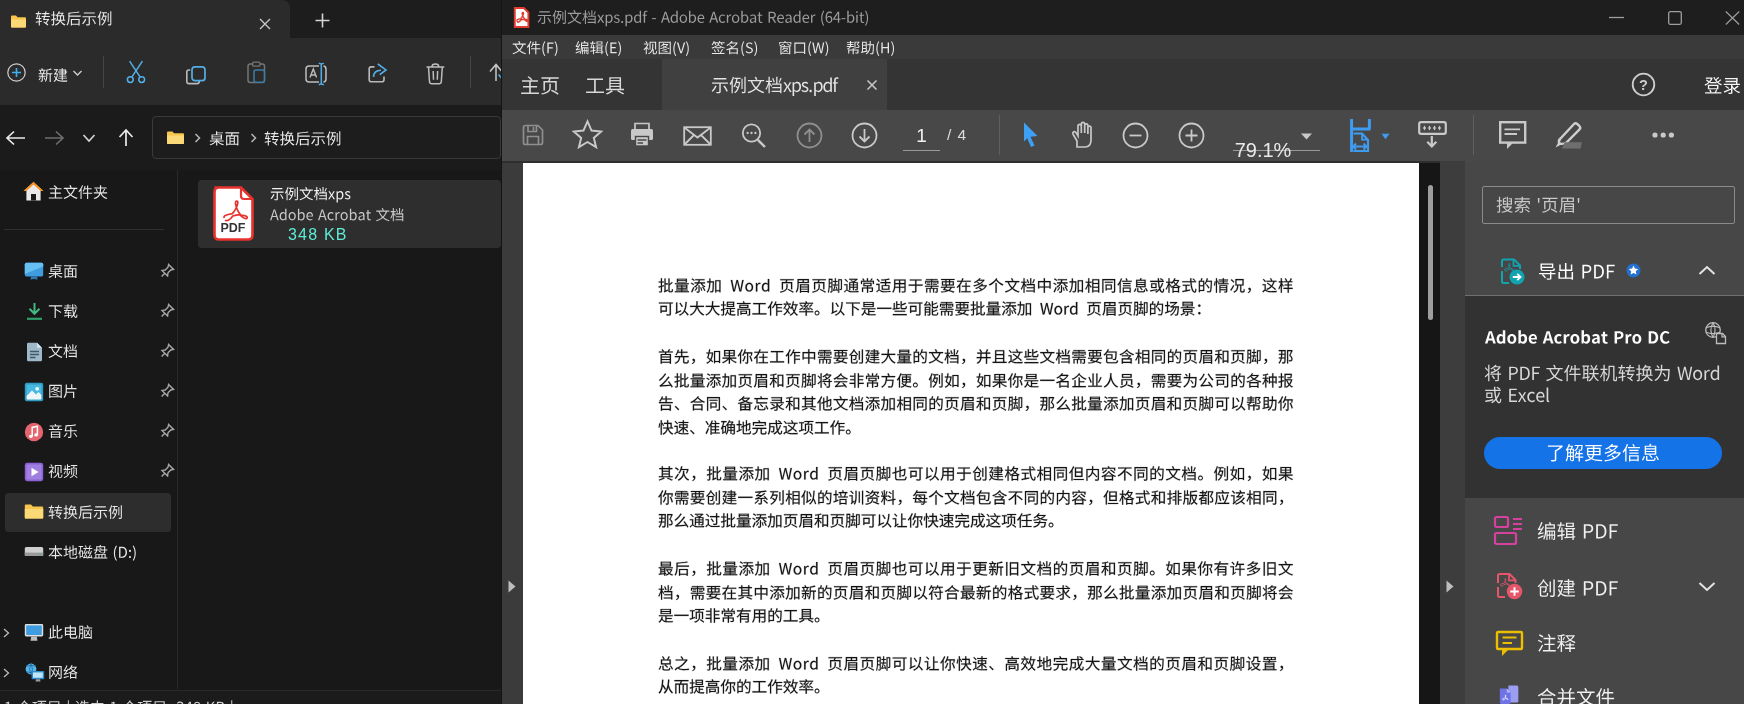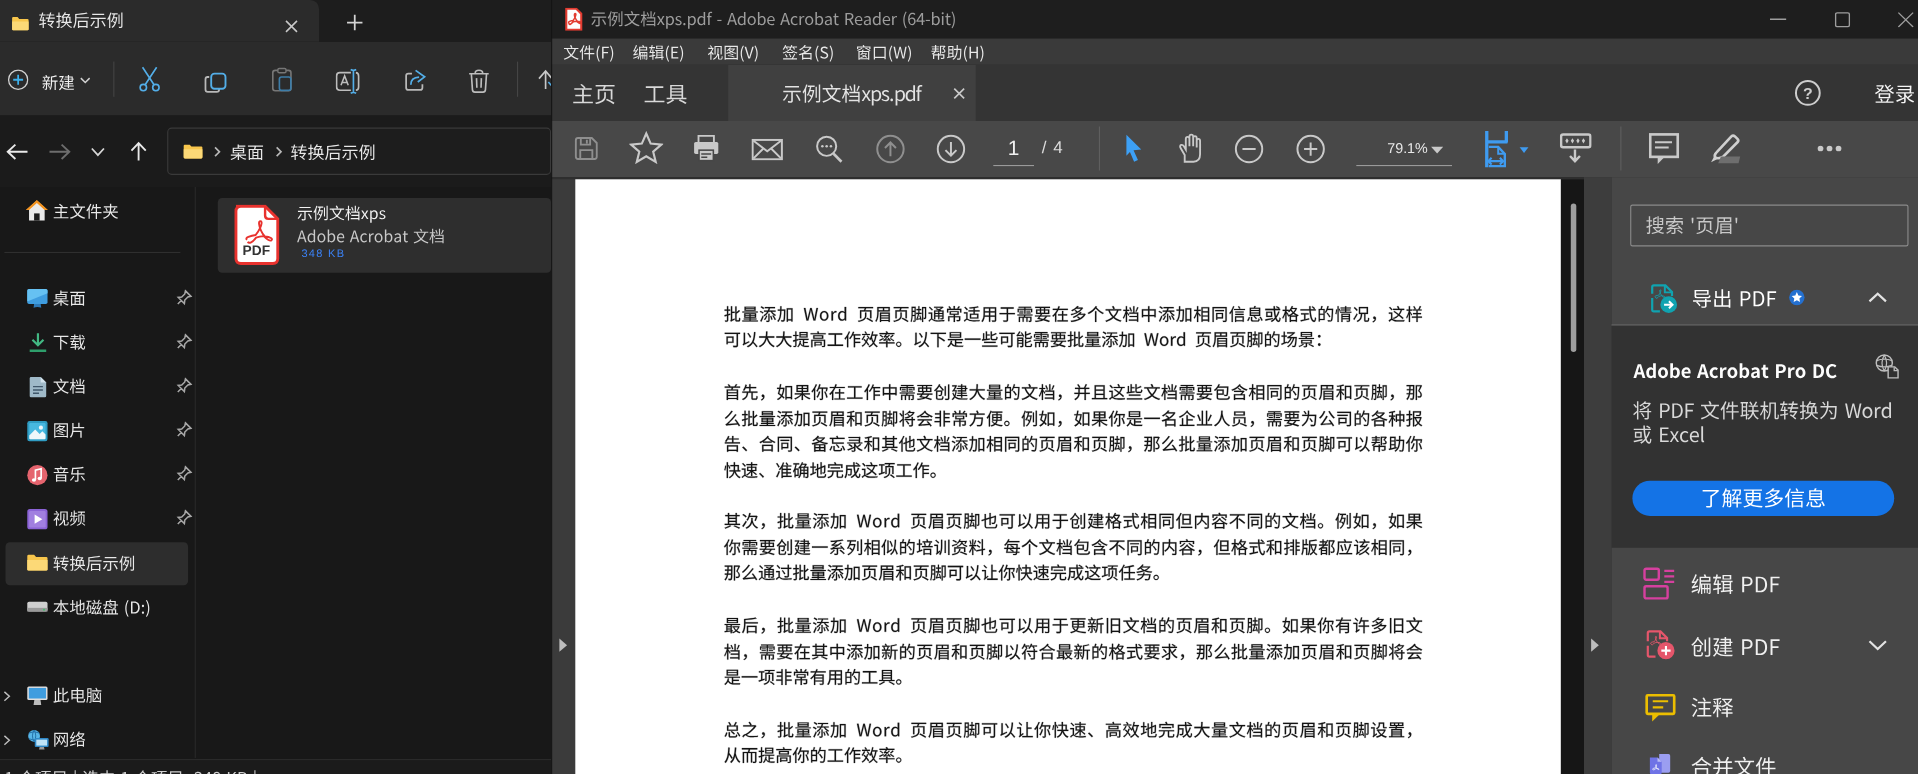--- a/index.html
+++ b/index.html
@@ -388,24 +388,24 @@
     <path d="M14 2 L25 2 Q27 2 27 4 L27 22 Q27 24 25 24 L14 24 Z" fill="#9b9ef1"></path>
     <path d="M3 6 L12 6 L17 11 L17 24 Q17 26 15 26 L5 26 Q3 26 3 24 Z" fill="#6f73e6"></path>
     <path d="M12 6 L17 11 L12 11 Z" fill="#babcf6"></path>
     <path d="M6.5 20 Q5.9 19.4 6.9 19 Q8 18.6 9 18.5 Q9.9 17.5 10.4 16.4 Q10.7 15.6 10.8 15 Q10.8 14.4 10.4 14.4 Q9.9 14.4 10 15.3 Q10.1 16.1 10.6 17.3 Q11 18.3 11.7 19 Q12.8 19.1 13.5 19.5 Q14 19.9 13.6 20.2 Q13.3 20.4 12.6 20 Q12 19.6 11.4 19 Q10.2 19.1 9.3 19.5 Q8.5 20.4 7.9 20.8 Q7.1 21.1 6.5 20" fill="none" stroke="#fff" stroke-width="0.9"></path>
   </svg>
 
 <svg class="a" style="left:1698px;top:581px" width="18" height="11" viewBox="0 0 18 11">
     <path d="M1.5 2 L9 9 L16.5 2" fill="none" stroke="#e3e3e3" stroke-width="2"></path>
   </svg>
 
-<div class="a" style="left:274px;top:226px;font-size:10px;color:#3b82f6;letter-spacing:1.2px">348 KB</div>
+<div class="a" style="left:288px;top:226px;font-size:16px;color:#5eead4;letter-spacing:1.2px">348 KB</div>
 <div class="a" style="left:903px;top:125px;width:37px;text-align:center;font-size:19px;color:#f0f0f0">1</div>
 <div class="a" style="left:947px;top:126px;font-size:15.5px;color:#dcdcdc;word-spacing:2px">/ 4</div>
-<div class="a" style="left:1228px;top:127px;width:70px;text-align:right;font-size:13px;color:#e8e8e8">79.1%</div>
+<div class="a" style="left:1228px;top:139px;width:70px;text-align:center;font-size:20px;color:#e8e8e8">79.1%</div>
 <svg class="vt" style="left:35px;top:8.2px" width="80" height="23">
     <g fill="#e8e8e8" transform="translate(0,16.3) scale(0.015500,-0.015500)">
       <use href="#q1" x="0"></use>
       <use href="#q2" x="1000"></use>
       <use href="#q3" x="2000"></use>
       <use href="#q4" x="3000"></use>
       <use href="#q5" x="4000"></use>
     </g>
   </svg>
 <svg class="vt" style="left:37.5px;top:64.7px" width="32" height="22">

